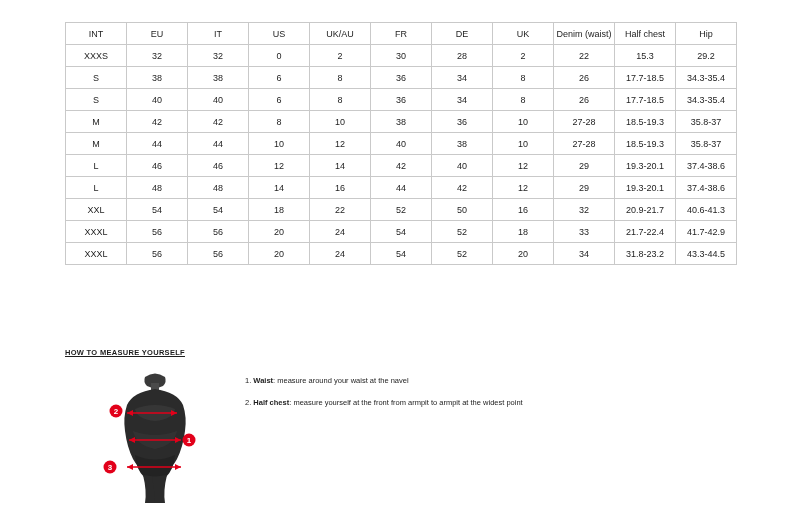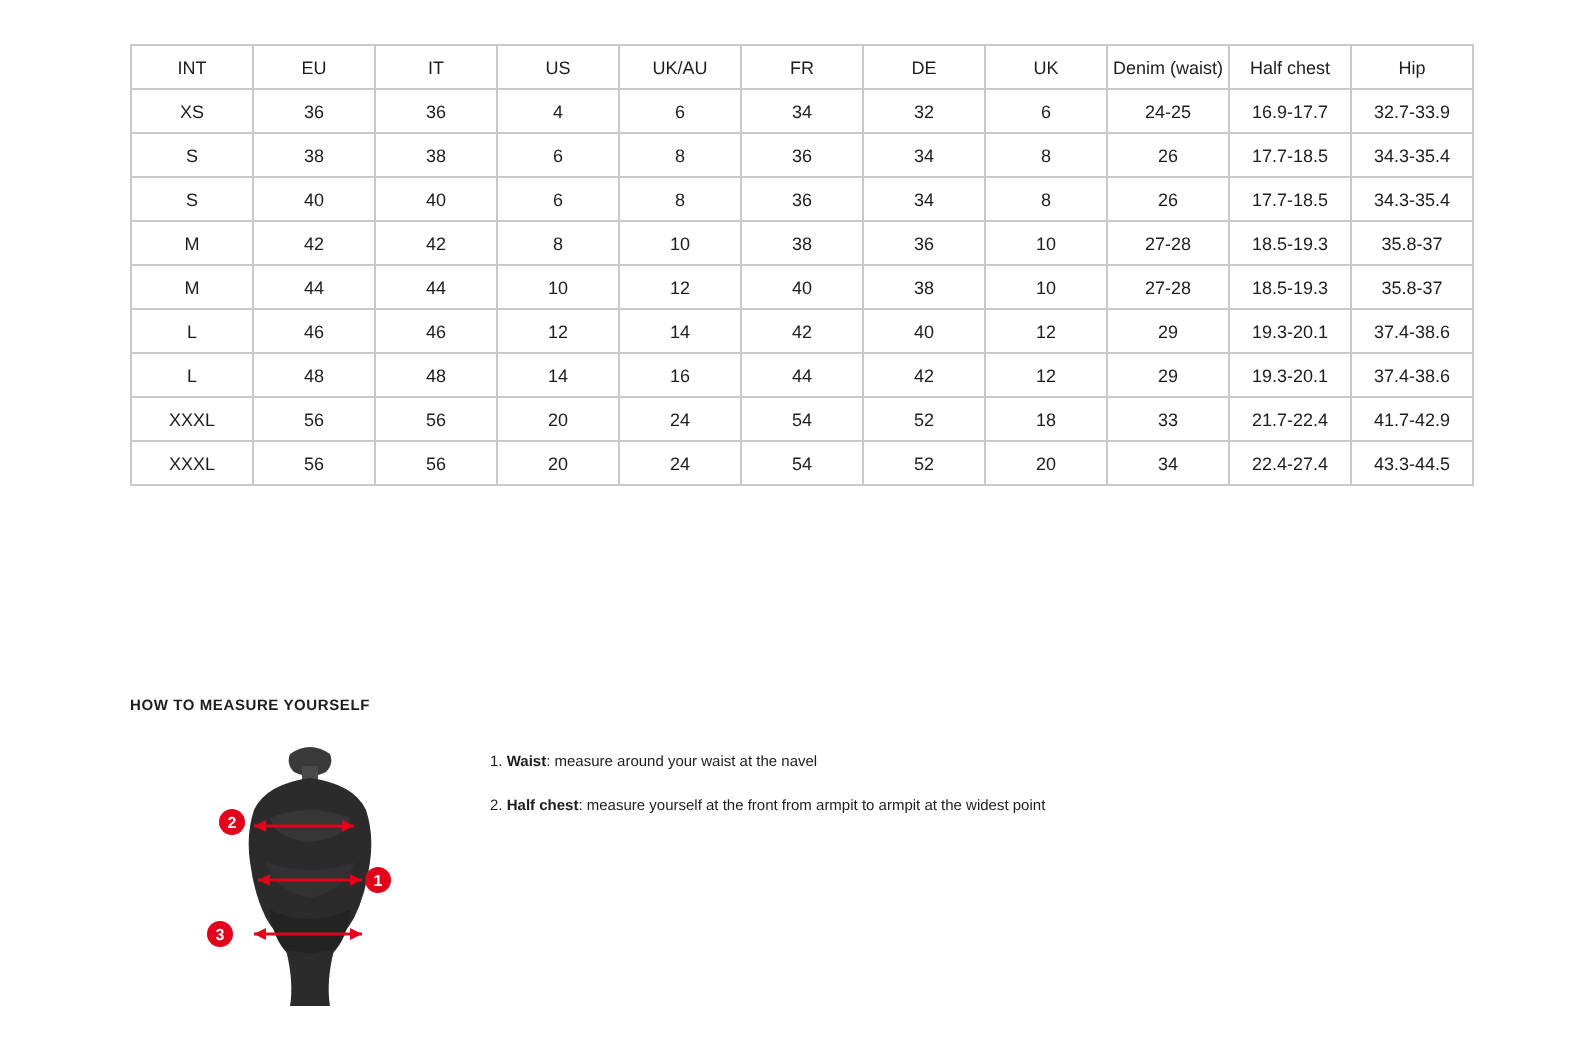--- a/index.html
+++ b/index.html
@@ -57,20 +57,21 @@
     left: 65px;
     top: 348px;
     width: 670px;
   }
   .measure-title {
     font-size: 7.5px;
     font-weight: bold;
     letter-spacing: 0.3px;
     color: #1d1d1d;
     margin: 0 0 6px 0;
+    text-decoration: underline;
   }
   .measure-body {
     position: relative;
     display: block;
   }
   .figure-box {
     position: absolute;
     left: 20px;
     top: 6px;
     width: 150px;
@@ -110,31 +111,31 @@
           <th>FR</th>
           <th>DE</th>
           <th>UK</th>
           <th>Denim (waist)</th>
           <th>Half chest</th>
           <th>Hip</th>
         </tr>
       </thead>
       <tbody>
         <tr>
-          <td>XS</td>
-          <td>36</td>
-          <td>36</td>
-          <td>4</td>
-          <td>6</td>
-          <td>34</td>
+          <td>XXXS</td>
           <td>32</td>
-          <td>6</td>
-          <td>24-25</td>
-          <td>16.9-17.7</td>
-          <td>32.7-33.9</td>
+          <td>32</td>
+          <td>0</td>
+          <td>2</td>
+          <td>30</td>
+          <td>28</td>
+          <td>2</td>
+          <td>22</td>
+          <td>15.3</td>
+          <td>29.2</td>
         </tr>
         <tr>
           <td>S</td>
           <td>38</td>
           <td>38</td>
           <td>6</td>
           <td>8</td>
           <td>36</td>
           <td>34</td>
           <td>8</td>
@@ -201,20 +202,33 @@
           <td>14</td>
           <td>16</td>
           <td>44</td>
           <td>42</td>
           <td>12</td>
           <td>29</td>
           <td>19.3-20.1</td>
           <td>37.4-38.6</td>
         </tr>
         <tr>
+          <td>XXL</td>
+          <td>54</td>
+          <td>54</td>
+          <td>18</td>
+          <td>22</td>
+          <td>52</td>
+          <td>50</td>
+          <td>16</td>
+          <td>32</td>
+          <td>20.9-21.7</td>
+          <td>40.6-41.3</td>
+        </tr>
+        <tr>
           <td>XXXL</td>
           <td>56</td>
           <td>56</td>
           <td>20</td>
           <td>24</td>
           <td>54</td>
           <td>52</td>
           <td>18</td>
           <td>33</td>
           <td>21.7-22.4</td>
@@ -223,21 +237,21 @@
         <tr>
           <td>XXXL</td>
           <td>56</td>
           <td>56</td>
           <td>20</td>
           <td>24</td>
           <td>54</td>
           <td>52</td>
           <td>20</td>
           <td>34</td>
-          <td>22.4-27.4</td>
+          <td>31.8-23.2</td>
           <td>43.3-44.5</td>
         </tr>
       </tbody>
     </table>
   </div>
 
   <div class="measure-section">
     <div class="measure-title">HOW TO MEASURE YOURSELF</div>
 
     <div class="measure-body">

